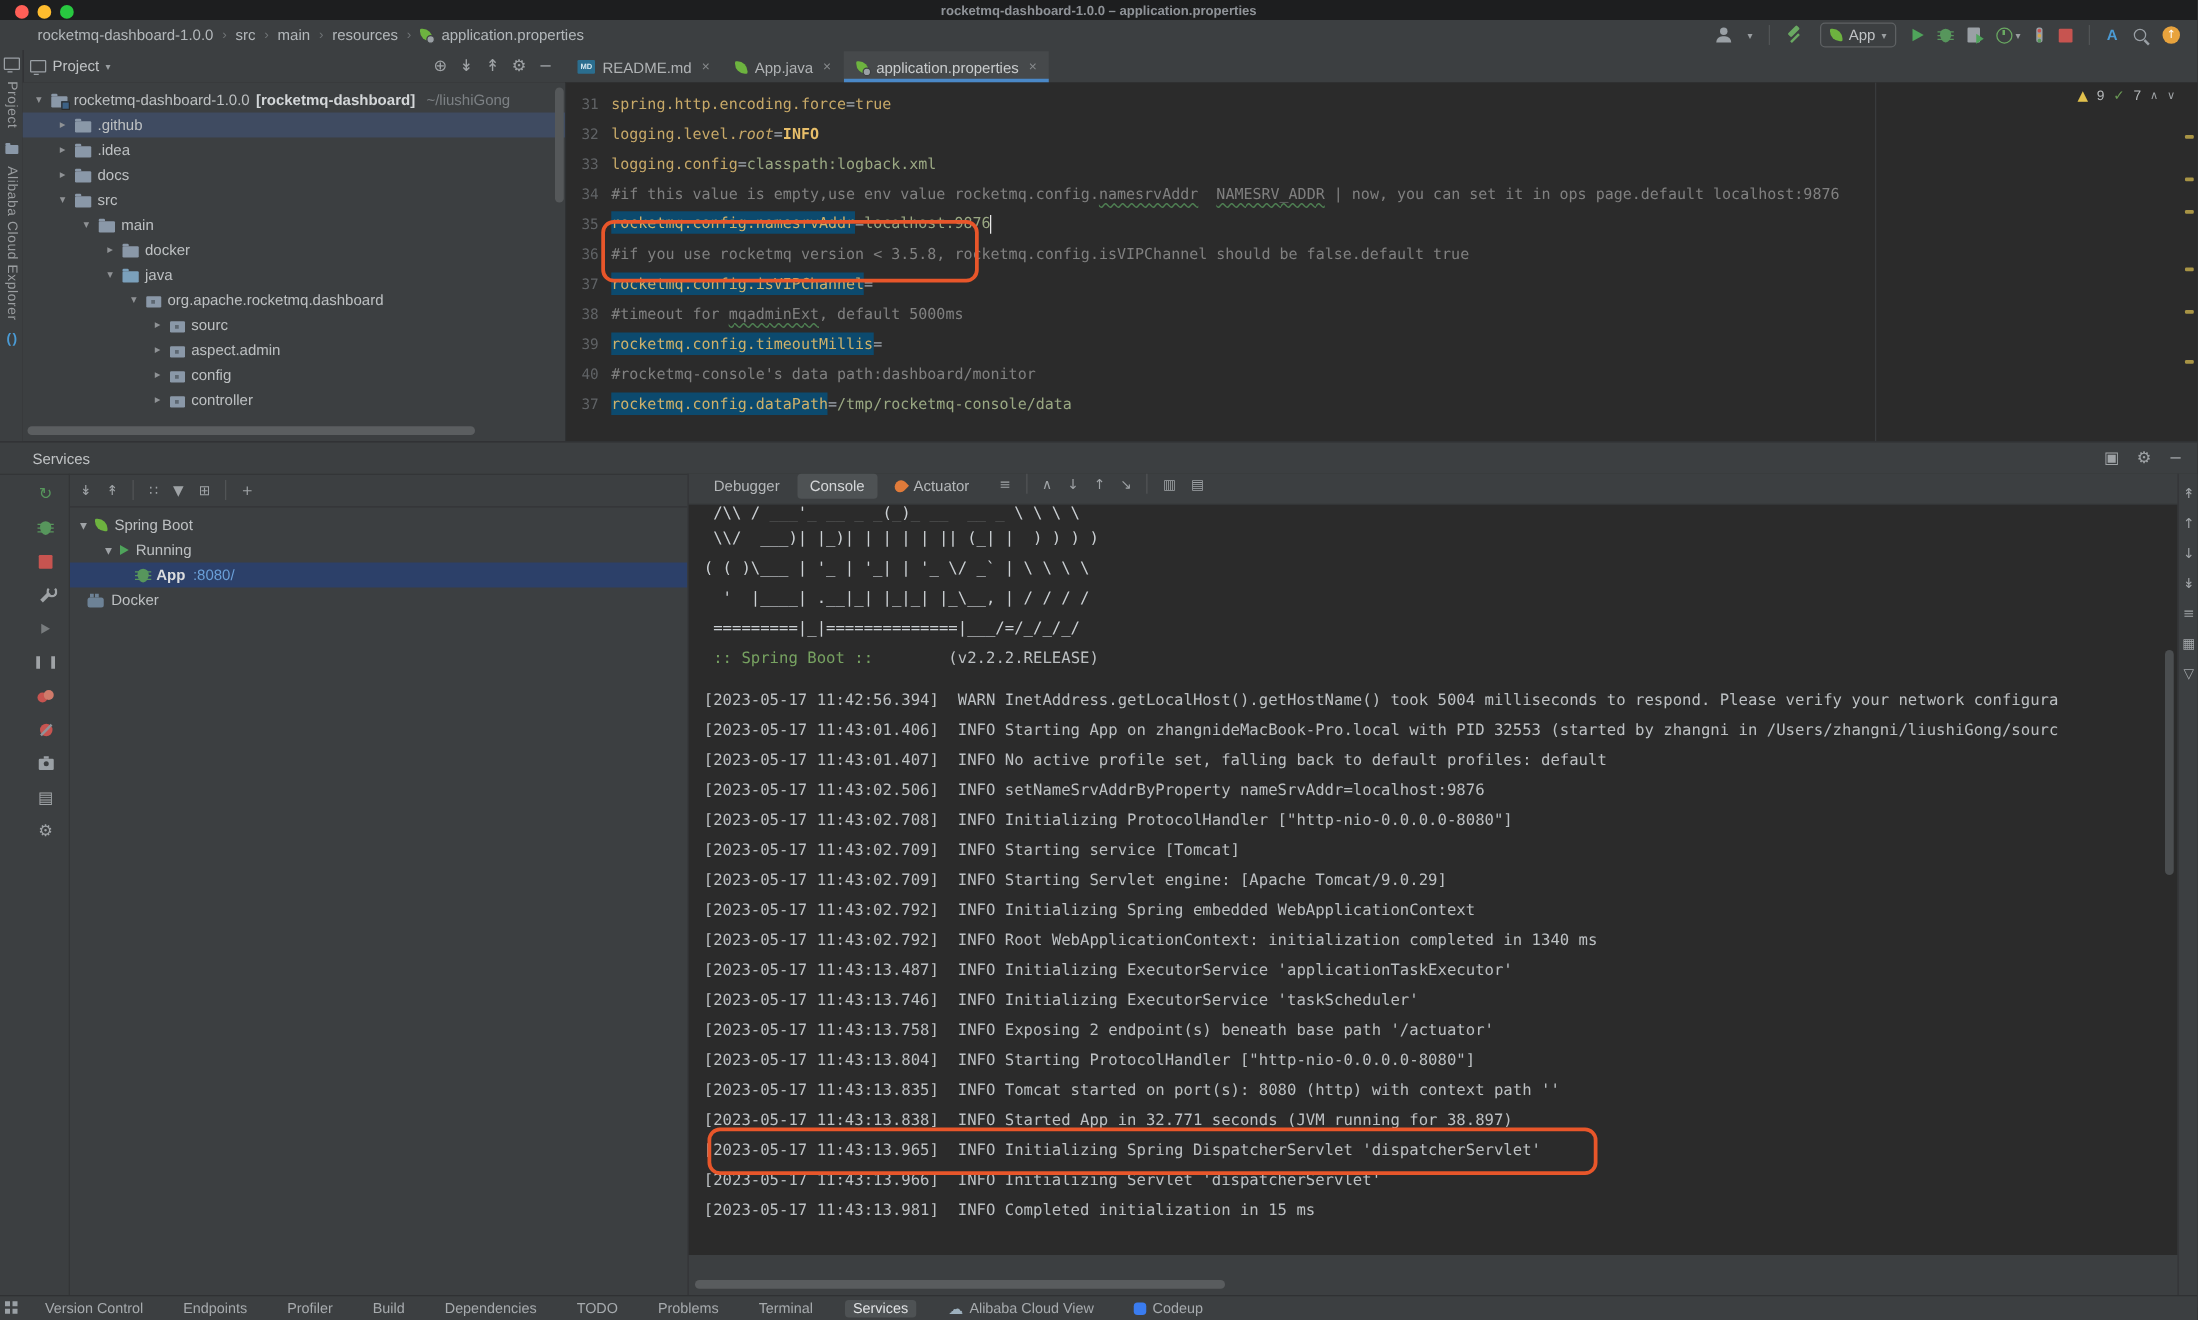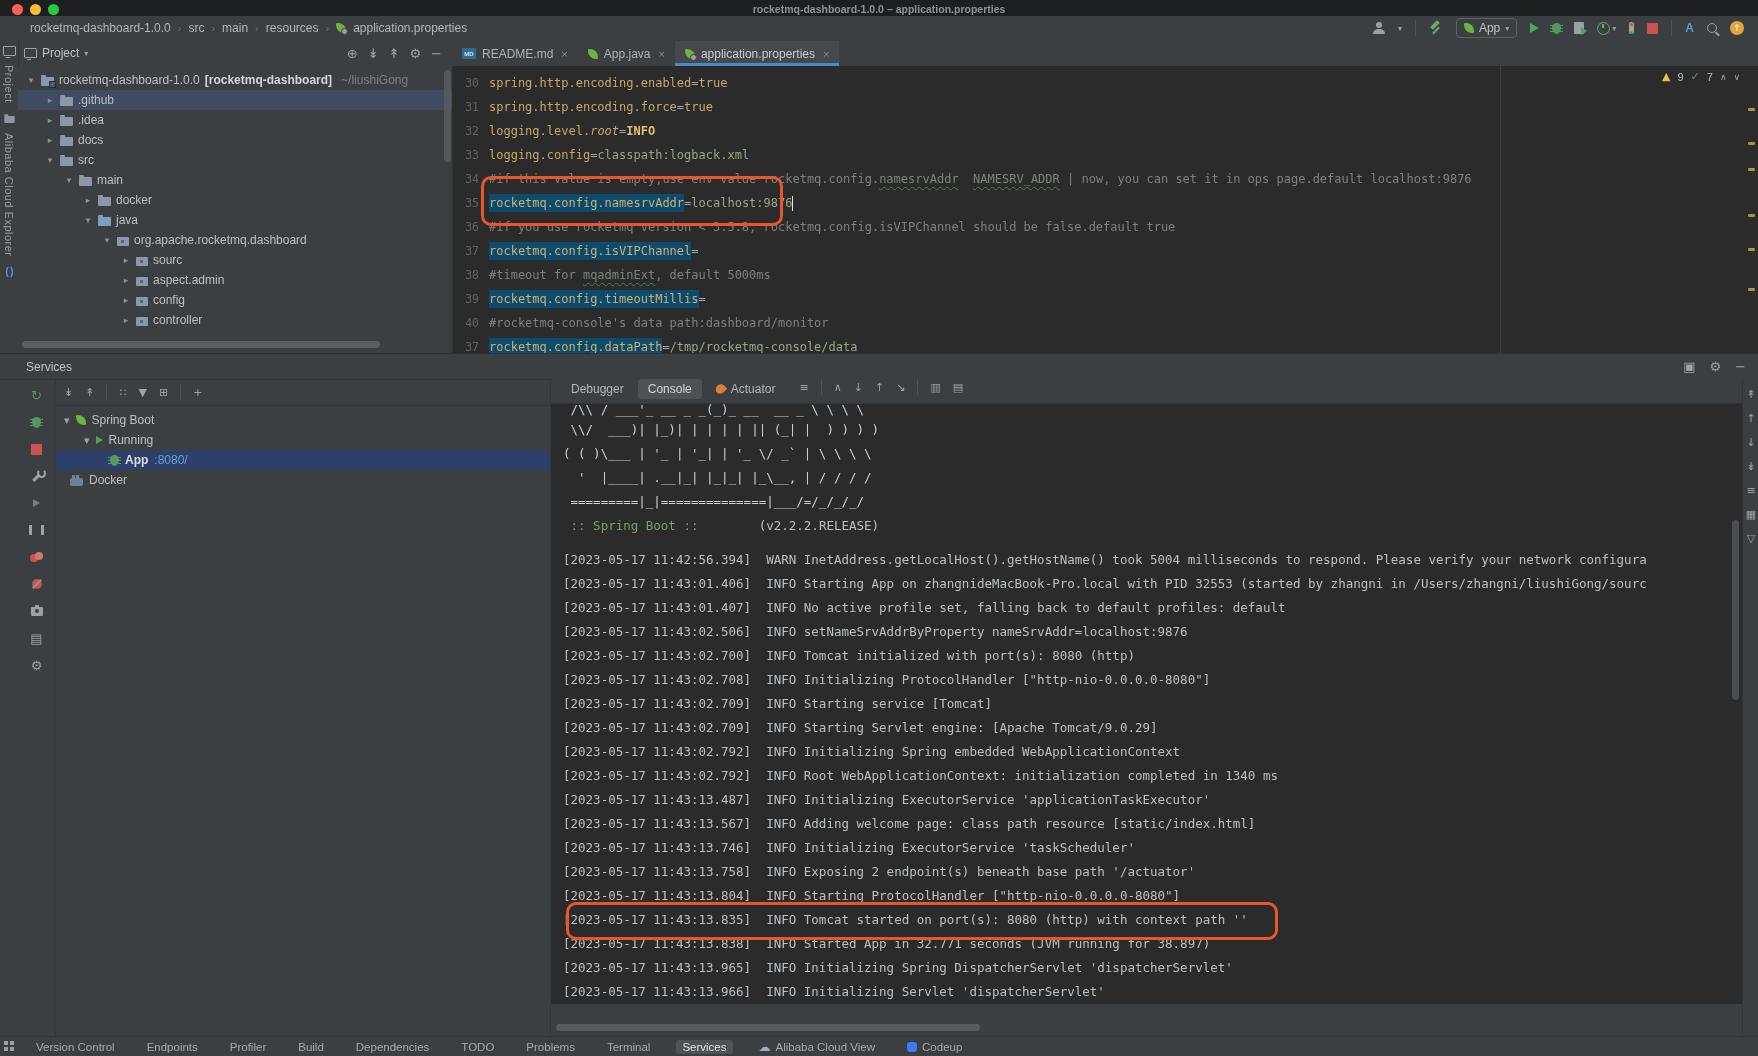--- a/index.html
+++ b/index.html
@@ -337,21 +337,20 @@
       <span class="chev">▸</span>
       <span class="i-pkg"></span>
       <span>controller</span>
     </div>
   </div>
 <div id="ptree-hscroll" class="abs"></div>
 <div id="ptree-vscroll" class="abs"></div>
 
 <div id="editor-pane" class="abs">
   <div id="editor-lines">
-      <div class="code-line"><span class="lnum">30</span><span class="ltext"><span class="tk-k">spring.http.encoding.enabled</span><span class="tk-eq">=</span><span class="tk-k">true</span></span></div>
       <div class="code-line"><span class="lnum">31</span><span class="ltext"><span class="tk-k">spring.http.encoding.force</span><span class="tk-eq">=</span><span class="tk-k">true</span></span></div>
       <div class="code-line"><span class="lnum">32</span><span class="ltext"><span class="tk-k">logging.level.</span><span class="tk-ki">root</span><span class="tk-eq">=</span><span class="tk-vb">INFO</span></span></div>
       <div class="code-line"><span class="lnum">33</span><span class="ltext"><span class="tk-k">logging.config</span><span class="tk-eq">=</span><span class="tk-v">classpath:logback.xml</span></span></div>
       <div class="code-line"><span class="lnum">34</span><span class="ltext"><span class="tk-c">#if this value is empty,use env value rocketmq.config.</span><span class="tk-cw">namesrvAddr</span><span class="tk-c">  </span><span class="tk-cw">NAMESRV_ADDR</span><span class="tk-c"> | now, you can set it in ops page.default localhost:9876</span></span></div>
       <div class="code-line"><span class="lnum">35</span><span class="ltext"><span class="tk-hk">rocketmq.config.namesrvAddr</span><span class="tk-eq">=</span><span class="tk-v">localhost:9876</span><span class="caret"></span></span></div>
       <div class="code-line"><span class="lnum">36</span><span class="ltext"><span class="tk-c">#if you use rocketmq version &lt; 3.5.8, rocketmq.config.isVIPChannel should be false.default true</span></span></div>
       <div class="code-line"><span class="lnum">37</span><span class="ltext"><span class="tk-hk">rocketmq.config.isVIPChannel</span><span class="tk-eq">=</span></span></div>
       <div class="code-line"><span class="lnum">38</span><span class="ltext"><span class="tk-c">#timeout for </span><span class="tk-cw">mqadminExt</span><span class="tk-c">, default 5000ms</span></span></div>
       <div class="code-line"><span class="lnum">39</span><span class="ltext"><span class="tk-hk">rocketmq.config.timeoutMillis</span><span class="tk-eq">=</span></span></div>
       <div class="code-line"><span class="lnum">40</span><span class="ltext"><span class="tk-c">#rocketmq-console's data path:dashboard/monitor</span></span></div>
@@ -484,28 +483,26 @@
       <div class="banner-line"> \\/  ___)| |_)| | | | | || (_| |  ) ) ) )</div>
       <div class="banner-line">( ( )\___ | '_ | '_| | '_ \/ _` | \ \ \ \</div>
       <div class="banner-line">  '  |____| .__|_| |_|_| |_\__, | / / / /</div>
       <div class="banner-line"> =========|_|==============|___/=/_/_/_/</div>
       <div class="banner-line"><span class="spring-green"> :: Spring Boot ::</span><span class="spring-ver">        (v2.2.2.RELEASE)</span></div>
       <div class="blank-line"></div>
       <div class="log-line">[2023-05-17 11:42:56.394]  WARN InetAddress.getLocalHost().getHostName() took 5004 milliseconds to respond. Please verify your network configura</div>
       <div class="log-line">[2023-05-17 11:43:01.406]  INFO Starting App on zhangnideMacBook-Pro.local with PID 32553 (started by zhangni in /Users/zhangni/liushiGong/sourc</div>
       <div class="log-line">[2023-05-17 11:43:01.407]  INFO No active profile set, falling back to default profiles: default</div>
       <div class="log-line">[2023-05-17 11:43:02.506]  INFO setNameSrvAddrByProperty nameSrvAddr=localhost:9876</div>
-      <div class="log-line">[2023-05-17 11:43:02.700]  INFO Tomcat initialized with port(s): 8080 (http)</div>
       <div class="log-line">[2023-05-17 11:43:02.708]  INFO Initializing ProtocolHandler ["http-nio-0.0.0.0-8080"]</div>
       <div class="log-line">[2023-05-17 11:43:02.709]  INFO Starting service [Tomcat]</div>
       <div class="log-line">[2023-05-17 11:43:02.709]  INFO Starting Servlet engine: [Apache Tomcat/9.0.29]</div>
       <div class="log-line">[2023-05-17 11:43:02.792]  INFO Initializing Spring embedded WebApplicationContext</div>
       <div class="log-line">[2023-05-17 11:43:02.792]  INFO Root WebApplicationContext: initialization completed in 1340 ms</div>
       <div class="log-line">[2023-05-17 11:43:13.487]  INFO Initializing ExecutorService 'applicationTaskExecutor'</div>
-      <div class="log-line">[2023-05-17 11:43:13.567]  INFO Adding welcome page: class path resource [static/index.html]</div>
       <div class="log-line">[2023-05-17 11:43:13.746]  INFO Initializing ExecutorService 'taskScheduler'</div>
       <div class="log-line">[2023-05-17 11:43:13.758]  INFO Exposing 2 endpoint(s) beneath base path '/actuator'</div>
       <div class="log-line">[2023-05-17 11:43:13.804]  INFO Starting ProtocolHandler ["http-nio-0.0.0.0-8080"]</div>
       <div class="log-line">[2023-05-17 11:43:13.835]  INFO Tomcat started on port(s): 8080 (http) with context path ''</div>
       <div class="log-line">[2023-05-17 11:43:13.838]  INFO Started App in 32.771 seconds (JVM running for 38.897)</div>
       <div class="log-line">[2023-05-17 11:43:13.965]  INFO Initializing Spring DispatcherServlet 'dispatcherServlet'</div>
       <div class="log-line">[2023-05-17 11:43:13.966]  INFO Initializing Servlet 'dispatcherServlet'</div>
       <div class="log-line">[2023-05-17 11:43:13.981]  INFO Completed initialization in 15 ms</div>
     </div>
 </div>

